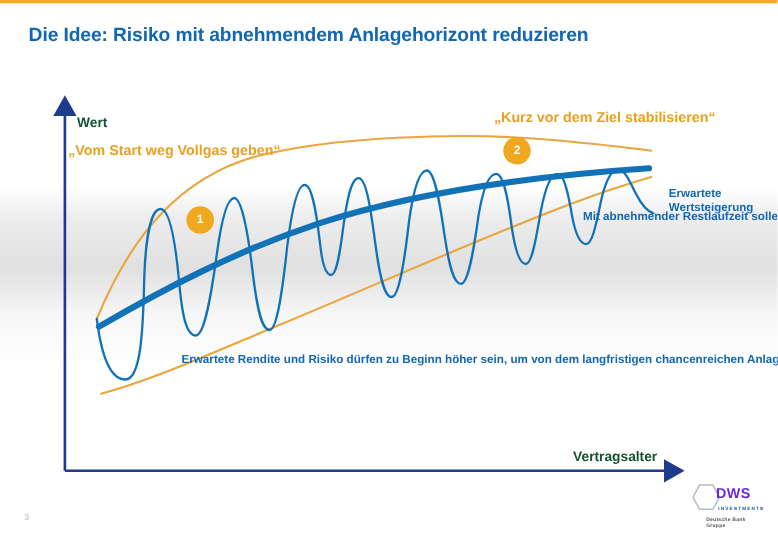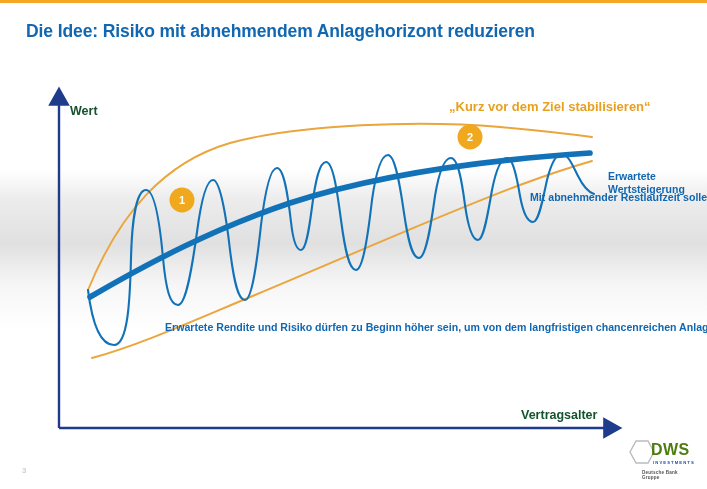--- a/index.html
+++ b/index.html
@@ -59,21 +59,21 @@
   #badge2-num{left:458px;top:131px;}
 
   #pagenum{
     position:absolute;left:22px;top:466px;
     font-size:8px;color:#cfcfcf;font-weight:bold;
   }
   
   #logo{position:absolute;left:620px;top:437px;width:76px;height:46px;}
   #logo-dws{
     position:absolute;left:31px;top:4px;
-    font-size:16px;font-weight:bold;color:#4d7c0f;letter-spacing:0.4px;
+    font-size:13px;font-weight:bold;color:#6d28d9;letter-spacing:0.4px;
   }
   #logo-inv{
     position:absolute;left:33px;top:23px;
     font-size:4.2px;font-weight:bold;color:#1a4fa0;letter-spacing:1.1px;
   }
   #logo-db{
     position:absolute;left:22px;top:33px;
     font-size:4.6px;font-weight:bold;color:#555555;letter-spacing:0.2px;
   }
 </style>
@@ -142,20 +142,21 @@
     <circle cx="182" cy="200" r="12.5" fill="#f0a81e"></circle>
     <circle cx="470" cy="137" r="12.5" fill="#f0a81e"></circle>
 
     <path d="M636,441 L648,441 L654,452 L648,463 L636,463 L630,452 Z" fill="none" stroke="#b9bcc0" stroke-width="1.4"></path>
   </svg>
 
   <div class="lbl navy" id="lbl-wert">Wert</div>
 
   <div class="lbl navy" id="lbl-vertragsalter">Vertragsalter</div>
 
+  <div class="lbl orange" id="lbl-quote1">„Vom Start weg Vollgas geben“</div>
 
   <div class="lbl orange" id="lbl-quote2">„Kurz vor dem Ziel stabilisieren“</div>
 
   <div class="lbl" id="lbl-erw">Erwartete
 Wertsteigerung</div>
 
   <div class="lbl" id="para-right">Mit abnehmender Restlaufzeit sollen erwartete Rendite und Risiko abnehmen, um Verluste zum Laufzeitende reduzieren zu können</div>
 
   <div class="lbl" id="para-bottom">Erwartete Rendite und Risiko dürfen zu Beginn höher sein, um von dem langfristigen chancenreichen Anlagehorizont profitieren zu können. Der Anlagehorizont reicht noch aus, um vorübergehende Verluste ausgleichen zu können</div>
 

